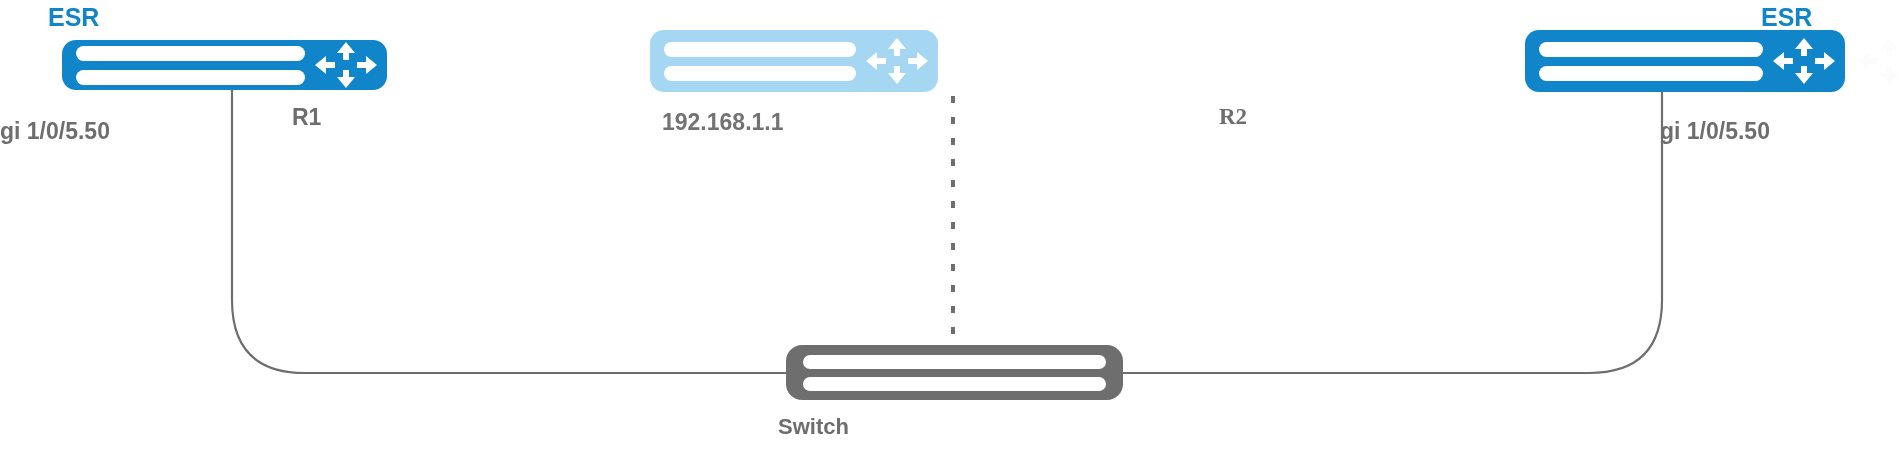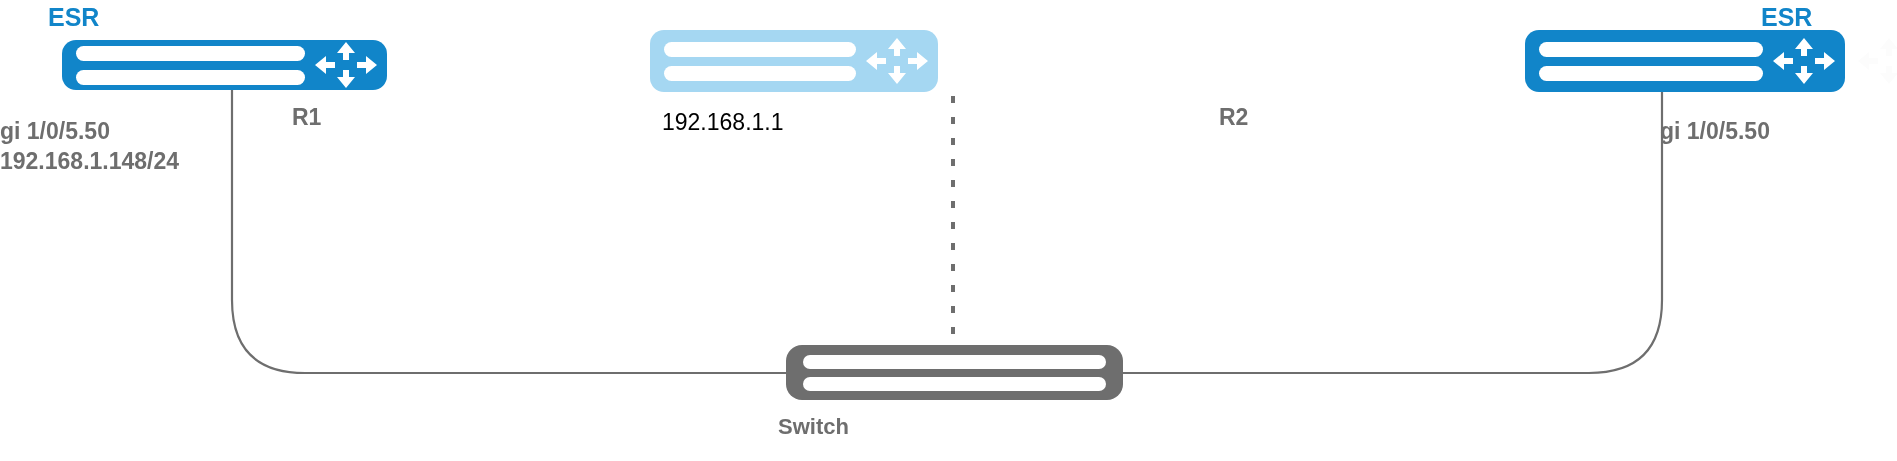--- a/index.html
+++ b/index.html
@@ -89,22 +89,22 @@
     font-weight: bold;
     font-size: 23px;
   }
   .label.iface {
     color: #6e6e6e;
     font-weight: bold;
     font-size: 23px;
     margin-top: 12px;
   }
   .label.vip {
-    color: #000000;
-    font-weight: normal;
+    color: #737373;
+    font-weight: bold;
     font-size: 23px;
   }
   .label.switch-name {
     color: #6e6e6e;
     font-weight: bold;
     font-size: 22px;
   }
 </style>
 </head>
 <body>
@@ -133,21 +133,20 @@
         <path fill="#ffffff" d="M31 46 L22 35 L28 35 L28 28 L34 28 L34 35 L40 35 Z"></path>
         <path fill="#ffffff" d="M0 23 L11 14 L11 20 L20 20 L20 26 L11 26 L11 32 Z"></path>
         <path fill="#ffffff" d="M62 23 L51 32 L51 26 L42 26 L42 20 L51 20 L51 14 Z"></path>
       </svg>
     </div>
   </div>
 
   <div class="label device-name" style="left:292px; top:103px;">R1</div>
 
   <div class="label iface" style="left:0px; top:105px;">gi 1/0/5.50</div>
-  <div class="label iface" style="left:0px; top:135px;">192.168.1.148/24</div>
 
   <div class="node router-virtual" style="left:650px; top:30px; width:288px; height:62px;">
     <div class="bars">
       <div class="bar"></div>
       <div class="bar"></div>
     </div>
     <div class="arrows">
       <svg width="62" height="46" viewBox="0 0 62 46" xmlns="http://www.w3.org/2000/svg">
         <path fill="#ffffff" d="M31 0 L40 11 L34 11 L34 18 L28 18 L28 11 L22 11 Z"></path>
         <path fill="#ffffff" d="M31 46 L22 35 L28 35 L28 28 L34 28 L34 35 L40 35 Z"></path>
@@ -179,21 +178,21 @@
   <div class="node ghost" style="left:1858px; top:30px; width:120px; height:62px;">
     <div class="arrows" style="width:62px;">
       <svg width="62" height="46" viewBox="0 0 62 46" xmlns="http://www.w3.org/2000/svg">
         <path fill="#fcfcfc" d="M31 0 L40 11 L34 11 L34 18 L28 18 L28 11 L22 11 Z"></path>
         <path fill="#fcfcfc" d="M31 46 L22 35 L28 35 L28 28 L34 28 L34 35 L40 35 Z"></path>
         <path fill="#fcfcfc" d="M0 23 L11 14 L11 20 L20 20 L20 26 L11 26 L11 32 Z"></path>
       </svg>
     </div>
   </div>
 
-  <div class="label device-name" style="left:1219px; top:103px;">R2</div>
+  <div class="label device-name" style="left:1219px; top:103px;font-family:Liberation Serif, serif;">R2</div>
 
   <div class="label iface" style="left:1660px; top:105px;">gi 1/0/5.50</div>
 
   <div class="node switch-dev" style="left:786px; top:345px; width:337px; height:55px;">
     <div class="bars" style="gap:8px; padding-left:17px; padding-right:17px;">
       <div class="bar" style="height:14px;"></div>
       <div class="bar" style="height:14px;"></div>
     </div>
   </div>
 

